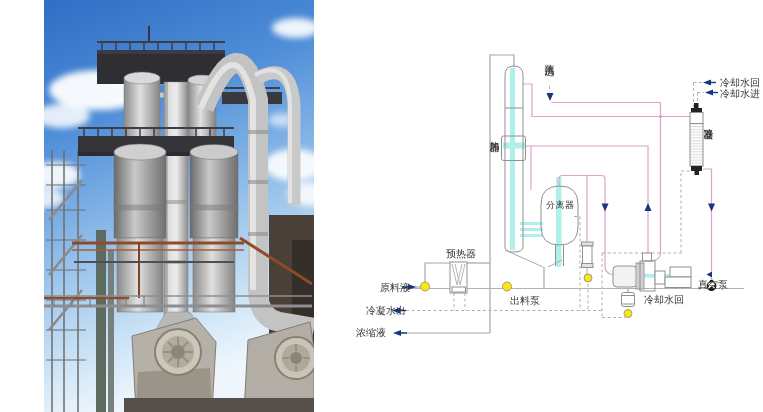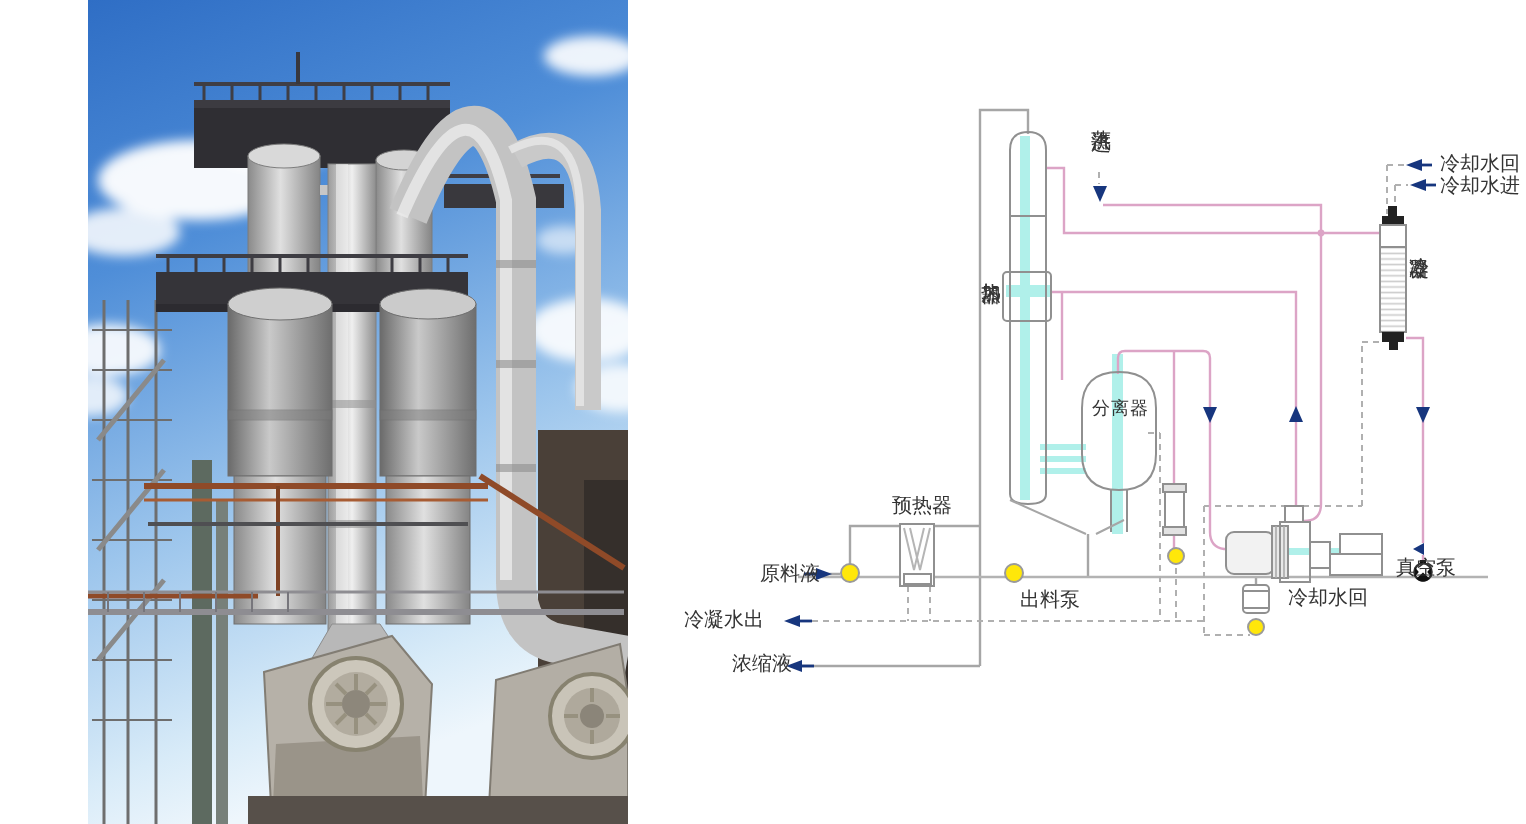--- a/index.html
+++ b/index.html
@@ -301,20 +301,20 @@
 
   <div id="labels">
     <span class="lab vlab" style="left:500px;top:56px">蒸汽进</span>
     <span class="lab vlab" style="left:445px;top:133px">加热器</span>
     <span class="lab vlab" style="left:659px;top:120px">冷凝器</span>
     <span class="lab" style="left:676px;top:77px">冷却水回</span>
     <span class="lab" style="left:676px;top:88px">冷却水进</span>
     <span class="lab sep" style="left:502px;top:200px">分离器</span>
     <span class="lab" style="left:402px;top:248px">预热器</span>
     <span class="lab" style="left:336px;top:282px">原料液</span>
-    <span class="lab" style="left:298px;top:305px">冷凝水出</span>
-    <span class="lab" style="left:322px;top:327px">浓缩液</span>
+    <span class="lab" style="left:322px;top:305px">冷凝水出</span>
+    <span class="lab" style="left:312px;top:327px">浓缩液</span>
     <span class="lab" style="left:466px;top:295px">出料泵</span>
     <span class="lab" style="left:600px;top:294px">冷却水回</span>
     <span class="lab" style="left:654px;top:279px">真空泵</span>
   </div>
 
 </div>
 
 </body></html>

